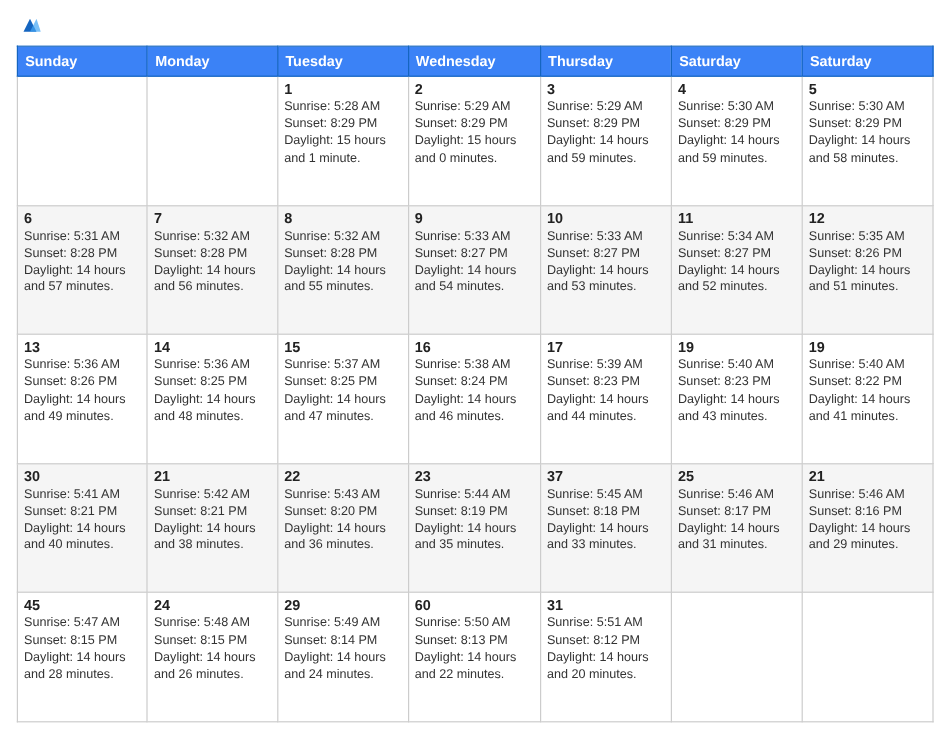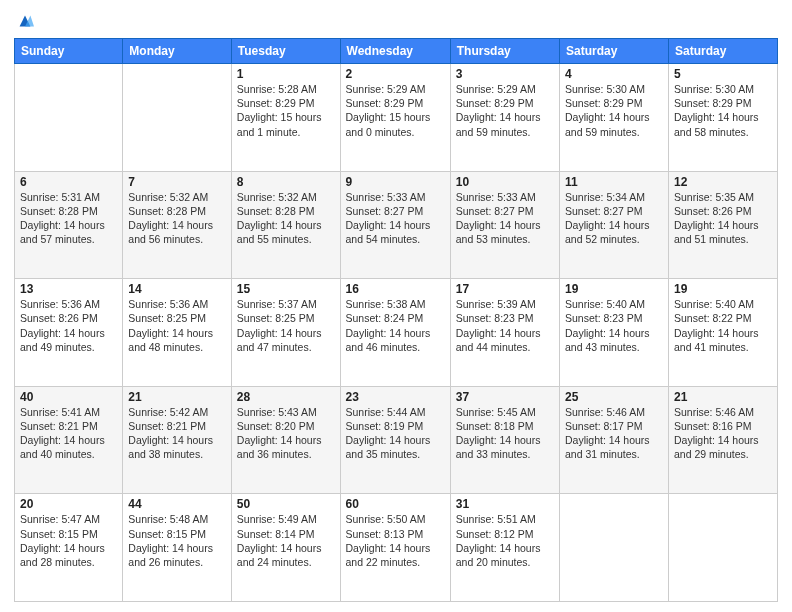--- a/index.html
+++ b/index.html
@@ -218,29 +218,29 @@
             <span class="day-number">19</span>
             <div class="day-info">Sunrise: 5:40 AM<br>Sunset: 8:23 PM<br>Daylight: 14 hours<br>and 43 minutes.</div>
           </td>
           <td>
             <span class="day-number">19</span>
             <div class="day-info">Sunrise: 5:40 AM<br>Sunset: 8:22 PM<br>Daylight: 14 hours<br>and 41 minutes.</div>
           </td>
         </tr>
         <tr>
           <td>
-            <span class="day-number">40</span>
+            <span class="day-number">30</span>
             <div class="day-info">Sunrise: 5:41 AM<br>Sunset: 8:21 PM<br>Daylight: 14 hours<br>and 40 minutes.</div>
           </td>
           <td>
             <span class="day-number">21</span>
             <div class="day-info">Sunrise: 5:42 AM<br>Sunset: 8:21 PM<br>Daylight: 14 hours<br>and 38 minutes.</div>
           </td>
           <td>
-            <span class="day-number">28</span>
+            <span class="day-number">22</span>
             <div class="day-info">Sunrise: 5:43 AM<br>Sunset: 8:20 PM<br>Daylight: 14 hours<br>and 36 minutes.</div>
           </td>
           <td>
             <span class="day-number">23</span>
             <div class="day-info">Sunrise: 5:44 AM<br>Sunset: 8:19 PM<br>Daylight: 14 hours<br>and 35 minutes.</div>
           </td>
           <td>
             <span class="day-number">37</span>
             <div class="day-info">Sunrise: 5:45 AM<br>Sunset: 8:18 PM<br>Daylight: 14 hours<br>and 33 minutes.</div>
           </td>
@@ -248,29 +248,29 @@
             <span class="day-number">25</span>
             <div class="day-info">Sunrise: 5:46 AM<br>Sunset: 8:17 PM<br>Daylight: 14 hours<br>and 31 minutes.</div>
           </td>
           <td>
             <span class="day-number">21</span>
             <div class="day-info">Sunrise: 5:46 AM<br>Sunset: 8:16 PM<br>Daylight: 14 hours<br>and 29 minutes.</div>
           </td>
         </tr>
         <tr>
           <td>
-            <span class="day-number">20</span>
+            <span class="day-number">45</span>
             <div class="day-info">Sunrise: 5:47 AM<br>Sunset: 8:15 PM<br>Daylight: 14 hours<br>and 28 minutes.</div>
           </td>
           <td>
-            <span class="day-number">44</span>
+            <span class="day-number">24</span>
             <div class="day-info">Sunrise: 5:48 AM<br>Sunset: 8:15 PM<br>Daylight: 14 hours<br>and 26 minutes.</div>
           </td>
           <td>
-            <span class="day-number">50</span>
+            <span class="day-number">29</span>
             <div class="day-info">Sunrise: 5:49 AM<br>Sunset: 8:14 PM<br>Daylight: 14 hours<br>and 24 minutes.</div>
           </td>
           <td>
             <span class="day-number">60</span>
             <div class="day-info">Sunrise: 5:50 AM<br>Sunset: 8:13 PM<br>Daylight: 14 hours<br>and 22 minutes.</div>
           </td>
           <td>
             <span class="day-number">31</span>
             <div class="day-info">Sunrise: 5:51 AM<br>Sunset: 8:12 PM<br>Daylight: 14 hours<br>and 20 minutes.</div>
           </td>

